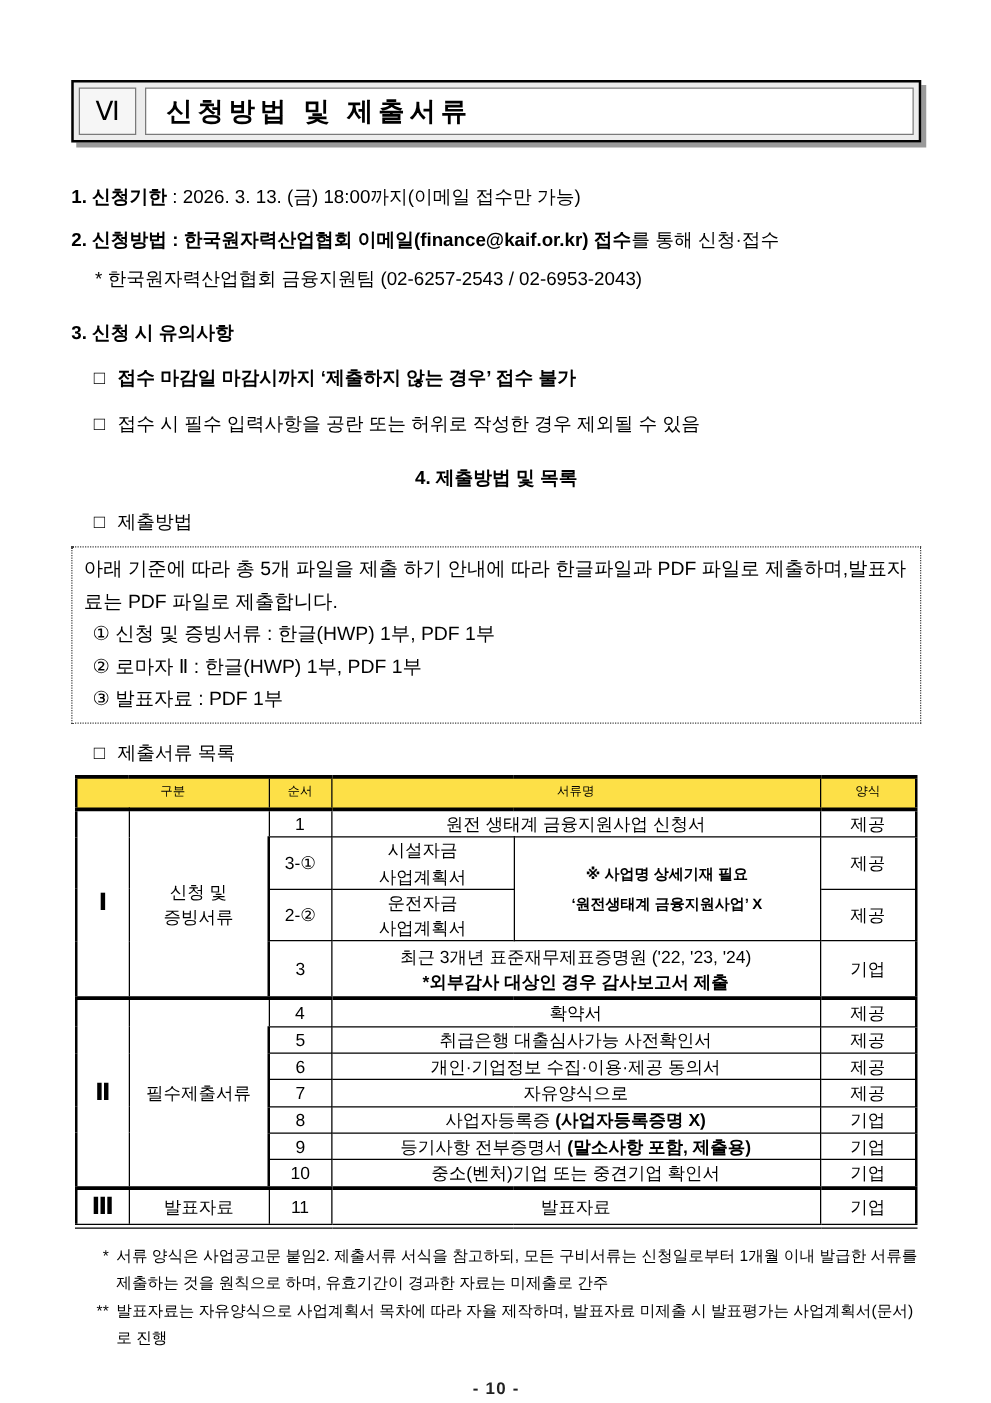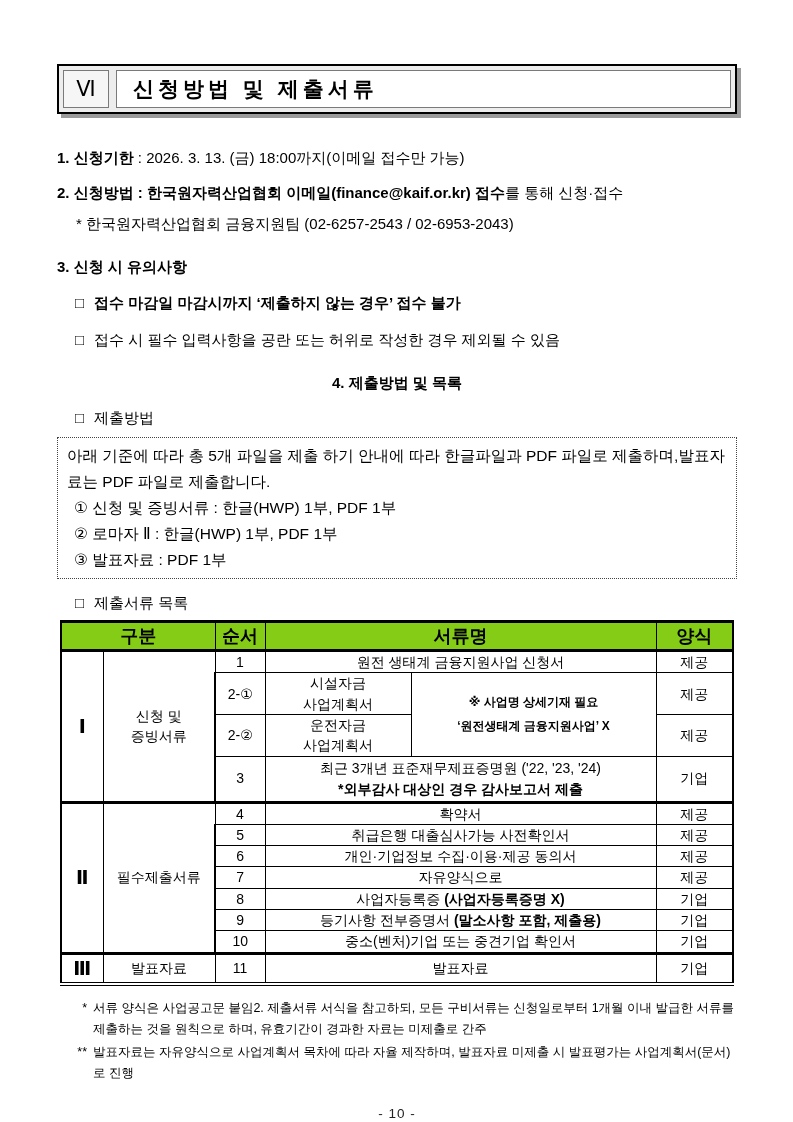--- a/index.html
+++ b/index.html
@@ -59,21 +59,21 @@
   .doc-table col.c-ord  { width:50px; }
   .doc-table col.c-doc1 { width:146px; }
   .doc-table col.c-doc2 { width:245px; }
   .doc-table col.c-form { width:77px; }
   .doc-table th, .doc-table td {
     border:1px solid #000; padding:0 3px; line-height:1.45; vertical-align:middle;
   }
   .doc-table { border-left:2px solid #000; border-right:2px solid #000; }
   .doc-table th { border-left-width:1px; border-right-width:1px; }
   .doc-table thead th {
-    background:#84cc16; font-weight:bold; font-size:18px;
+    background:#fde047; font-weight:normal; font-size:10px;
     border-top:3px solid #000; border-bottom:3px solid #000; height:23px;
   }
   .doc-table td:first-child, .doc-table th:first-child { border-left:2px solid #000; }
   .doc-table td:last-child,  .doc-table th:last-child  { border-right:2px solid #000; }
   .doc-table tbody tr:last-child td { border-bottom:4px double #000; }
   .doc-table tr.group-start td { border-top:3px solid #000; }
   tr.r20 td { height:20px; }
   tr.r40 td { height:40px; }
   tr.r44 td { height:44px; }
   tr.r23 td { height:23px; }
@@ -81,21 +81,21 @@
   td.note { font-weight:bold; font-size:12px; line-height:2.0; }
   .bold { font-weight:bold; }
 
   
   .footnotes { margin-top:12px; padding-left:12px; font-size:12.5px; line-height:21px; }
   .fn { display:flex; margin-top:2px; }
   .fn-marker { width:18px; text-align:right; margin-right:6px; flex:none; }
   .fn-text { flex:1; }
 
   
-  .page-number { margin-top:22px; text-align:center; font-size:13.5px; color:#222; letter-spacing:1px; }
+  .page-number { margin-top:22px; text-align:center; font-size:13.5px; color:#222; letter-spacing:1px;font-weight:bold; }
 </style>
 </head>
 <body>
 
 <div class="page">
   <div class="content">
 
     <div class="section-header">
       <div class="sec-no-box">
         <span>Ⅵ</span>
@@ -148,21 +148,21 @@
           <td rowspan="4" class="numeral">Ⅰ</td>
           <td rowspan="4">
             <div>신청 및</div>
             <div>증빙서류</div>
           </td>
           <td>1</td>
           <td colspan="2">원전 생태계 금융지원사업 신청서</td>
           <td>제공</td>
         </tr>
         <tr class="r40">
-          <td>2-①</td>
+          <td>3-①</td>
           <td>
             <div>시설자금</div>
             <div>사업계획서</div>
           </td>
           <td rowspan="2" class="note">
             <div>※ 사업명 상세기재 필요</div>
             <div>‘원전생태계 금융지원사업’ X</div>
           </td>
           <td>제공</td>
         </tr>

